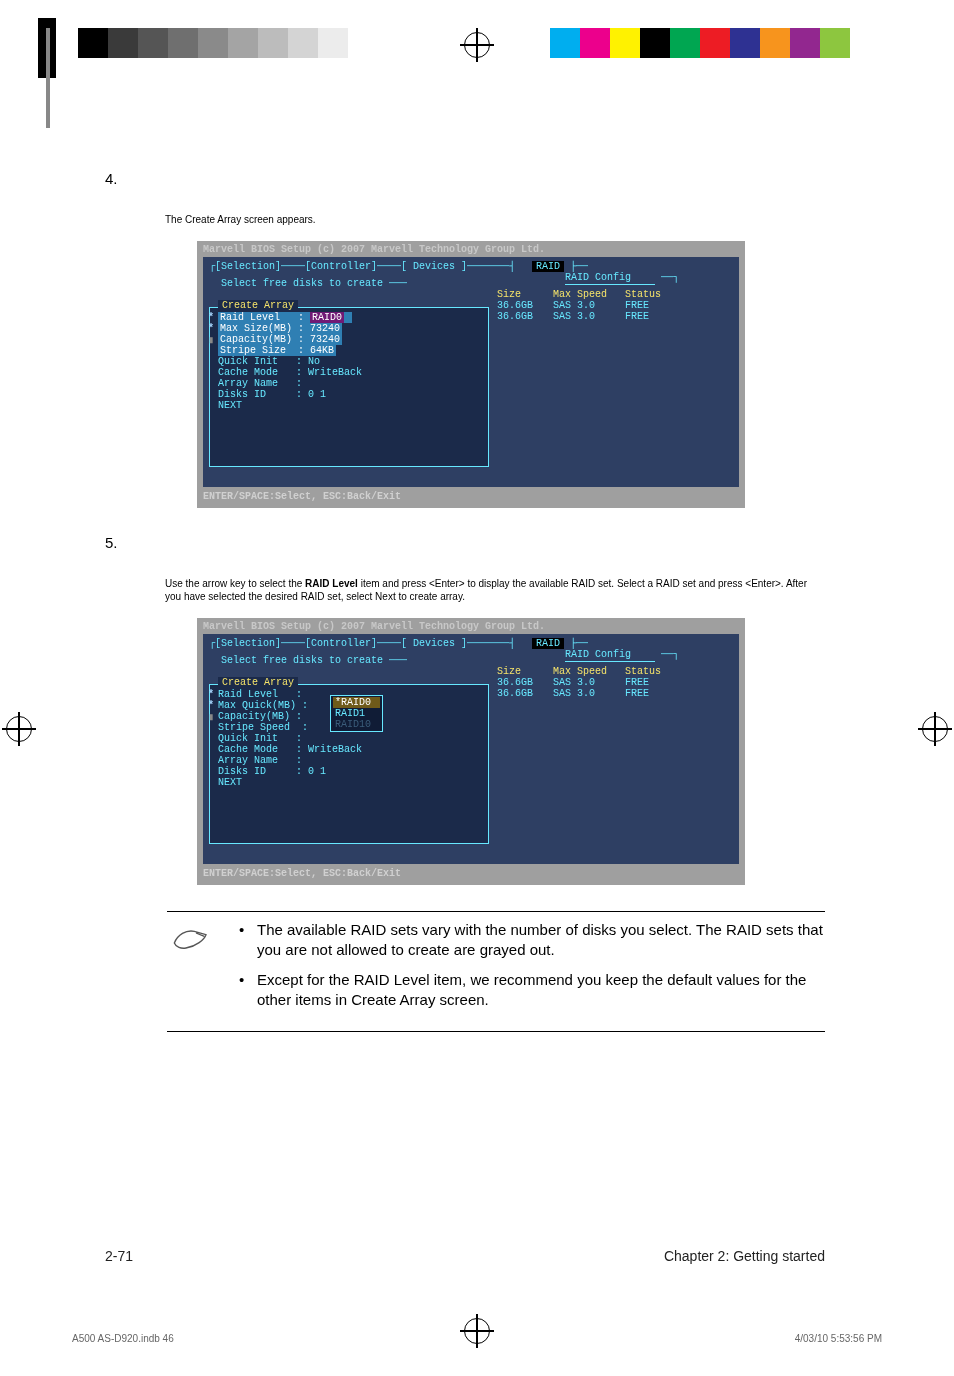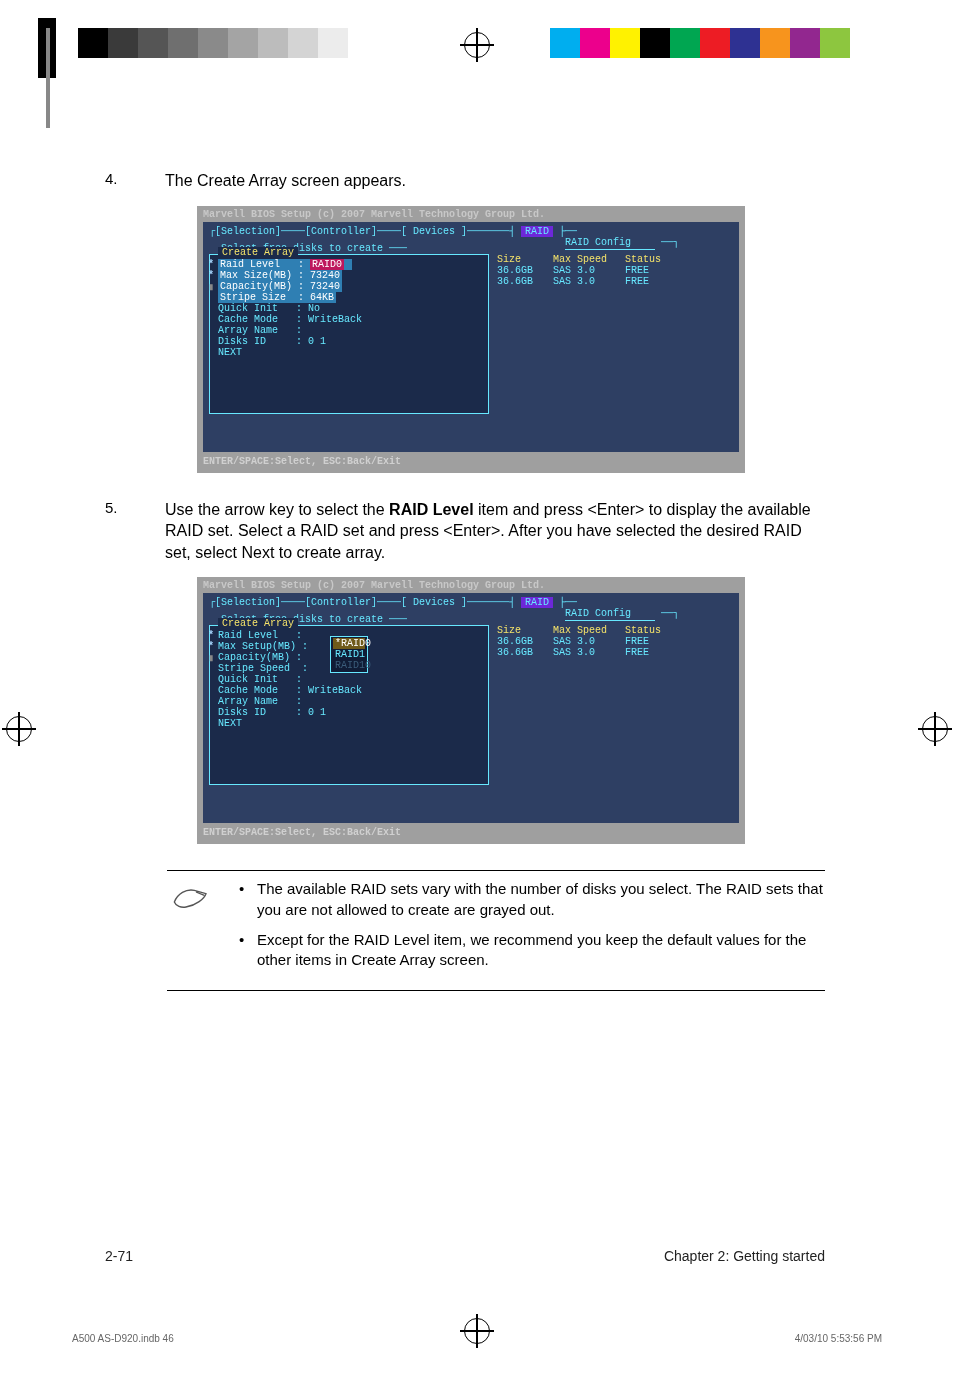--- a/index.html
+++ b/index.html
@@ -65,21 +65,21 @@
   
   .page {
     position: absolute;
     top: 170px;
     left: 105px;
     width: 720px;
   }
 
   .step-row { display:flex; margin-bottom: 14px; }
   .step-num { width: 60px; font-size: 15px; }
-  .step-body { flex: 1; font-size: 16px; line-height: 1.35; }
+  .step-body { flex: 1; font-size: 10px; line-height: 1.35; margin-top: 43px; }
 
   .bios-fig {
     margin: 8px 0 26px 92px;
     width: 548px;
     background: #9f9f9f;
     font-family: "Courier New", monospace;
     font-size: 10px;
     color: #e8e8e8;
     position:relative;
   }
@@ -87,37 +87,37 @@
   .bios-body {
     margin: 2px 6px 0 6px;
     background: #2e3f63;
     padding: 4px 6px 8px 6px;
     min-height: 230px;
     position:relative;
   }
   .bios-foot { padding: 4px 0 6px 6px; color:#d0d0d0; font-weight:bold; }
   .cyan { color:#67e8ff; }
   .hl   { background:#2f7fb3; color:#fff; padding:0 2px; }
-  .hl-gold { background:#be185d; color:#fff; padding:0 2px; }
+  .hl-gold { background:#701a75; color:#fff; padding:0 2px; }
   .tabs { color:#67e8ff; }
-  .raidtag { background:#6d28d9; color:#67e8ff; padding:0 4px; }
+  .raidtag { background:#000000; color:#67e8ff; padding:0 4px;margin-left:11px; }
   .bios-left {
     display:inline-block;
     width: 280px;
     vertical-align: top;
   }
   .bios-right {
     display:inline-block;
     width: 230px;
     vertical-align: top;
     padding-left: 8px;
   }
   .inner-box {
     border: 1px solid #67e8ff;
-    margin-top: 0;
+    margin-top: 18px;
     padding: 4px 6px 22px 8px;
     background: #1b2a4a;
     position: relative;
     min-height: 160px;
   }
   .inner-box .box-title {
     position: absolute;
     top: -8px; left: 8px;
     background:#1b2a4a;
     color:#f5e36a;
@@ -137,21 +137,21 @@
   .c1{width:56px}.c2{width:72px}.c3{width:56px}
 
   .field { white-space: pre; }
   .marker { position:absolute; left:-10px; color:#a8d8ff; font-weight:bold;}
   .rel { position:relative; }
 
   .dropdown {
     position:absolute;
     left: 120px;
     top: 10px;
-    width: 38px;
+    width: 53px;
     background:#101c36;
     border:1px solid #67e8ff;
     padding:1px 2px;
   }
   .dropdown div { color:#67e8ff; padding:0 2px; }
   .dropdown .sel { background:#6f5a1a; color:#fff; }
   .dropdown .dis { color:#3a5c7a; }
 
   
   .note {
@@ -299,21 +299,21 @@
         <span>┌[Selection]────[Controller]────[ Devices ]───────┤</span>
         <span class="raidtag">RAID</span>
         <span class="cyan">├──</span>
       </div>
       <div style="display:flex;">
         <div class="bios-left">
           <div class="cyan field" style="margin-top:6px">  <span>Select free disks to create ───</span></div>
           <div class="inner-box" style="position:relative;">
             <div class="box-title">Create Array</div>
             <div class="field rel cyan"><span class="marker" style="top:0">*</span><span>Raid Level   :</span></div>
-            <div class="field rel cyan"><span class="marker" style="top:0">*</span><span>Max Setup(MB) :</span></div>
+            <div class="field rel cyan"><span class="marker" style="top:0">*</span><span>Max Quick(MB) :</span></div>
             <div class="field rel cyan"><span class="marker" style="top:0;color:#888">▮</span><span>Capacity(MB) :</span></div>
             <div class="field cyan">Stripe Speed  :</div>
             <div class="field cyan">Quick Init   :</div>
             <div class="field cyan">Cache Mode   : WriteBack</div>
             <div class="field cyan">Array Name   :</div>
             <div class="field cyan">Disks ID     : 0 1</div>
             <div class="field cyan">NEXT</div>
             <div class="dropdown">
               <div class="sel">*RAID0</div>
               <div>RAID1</div>

